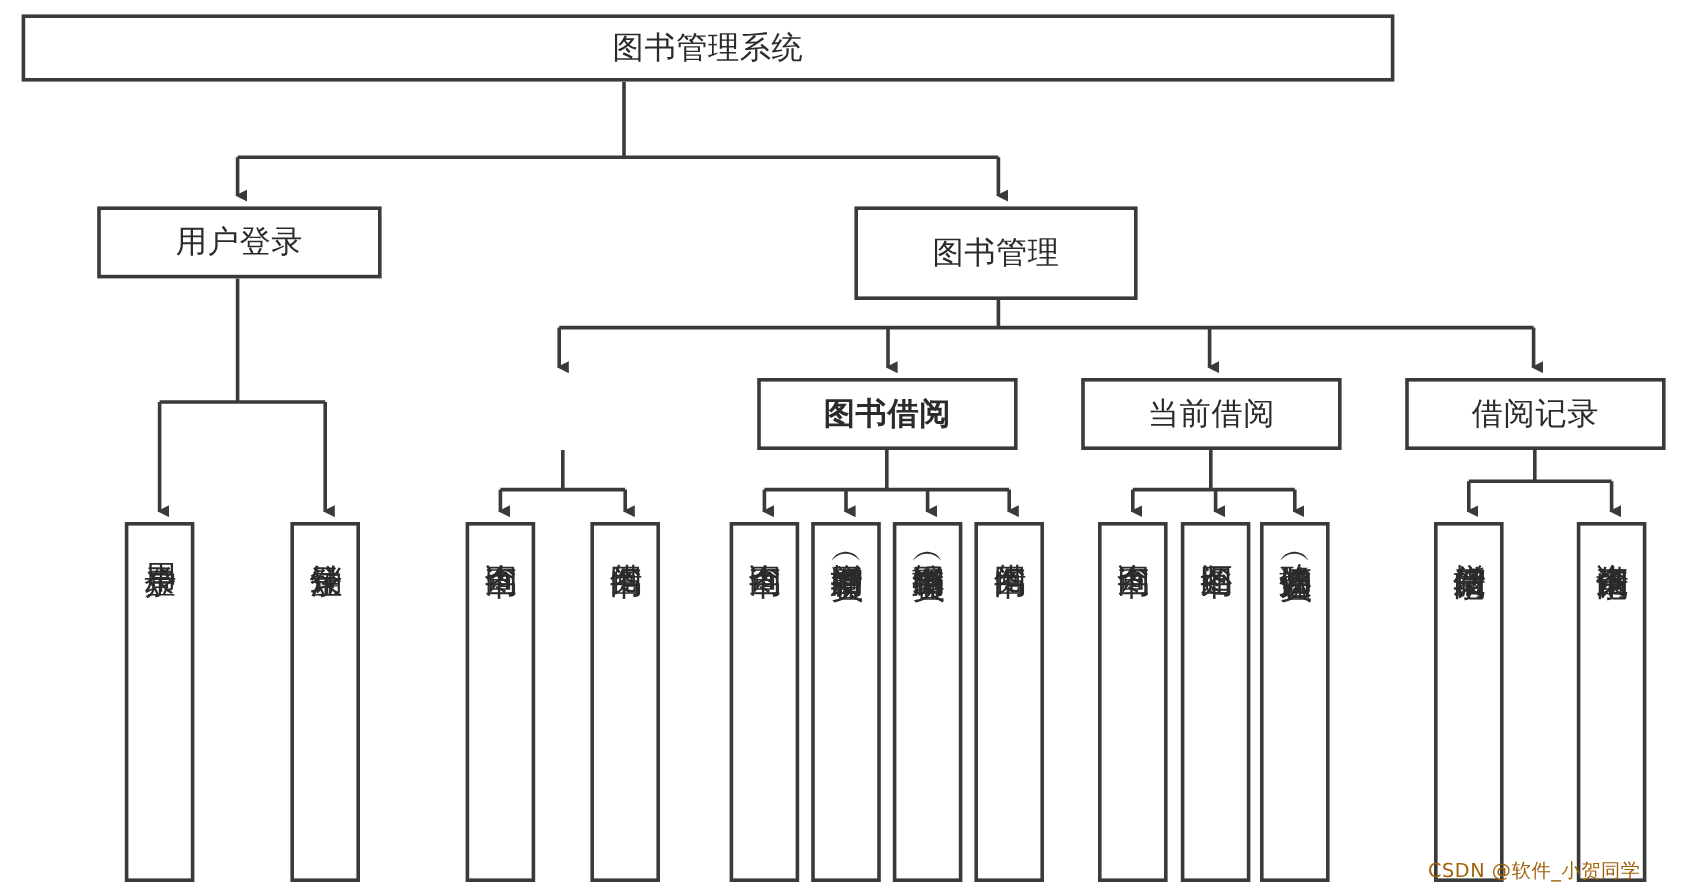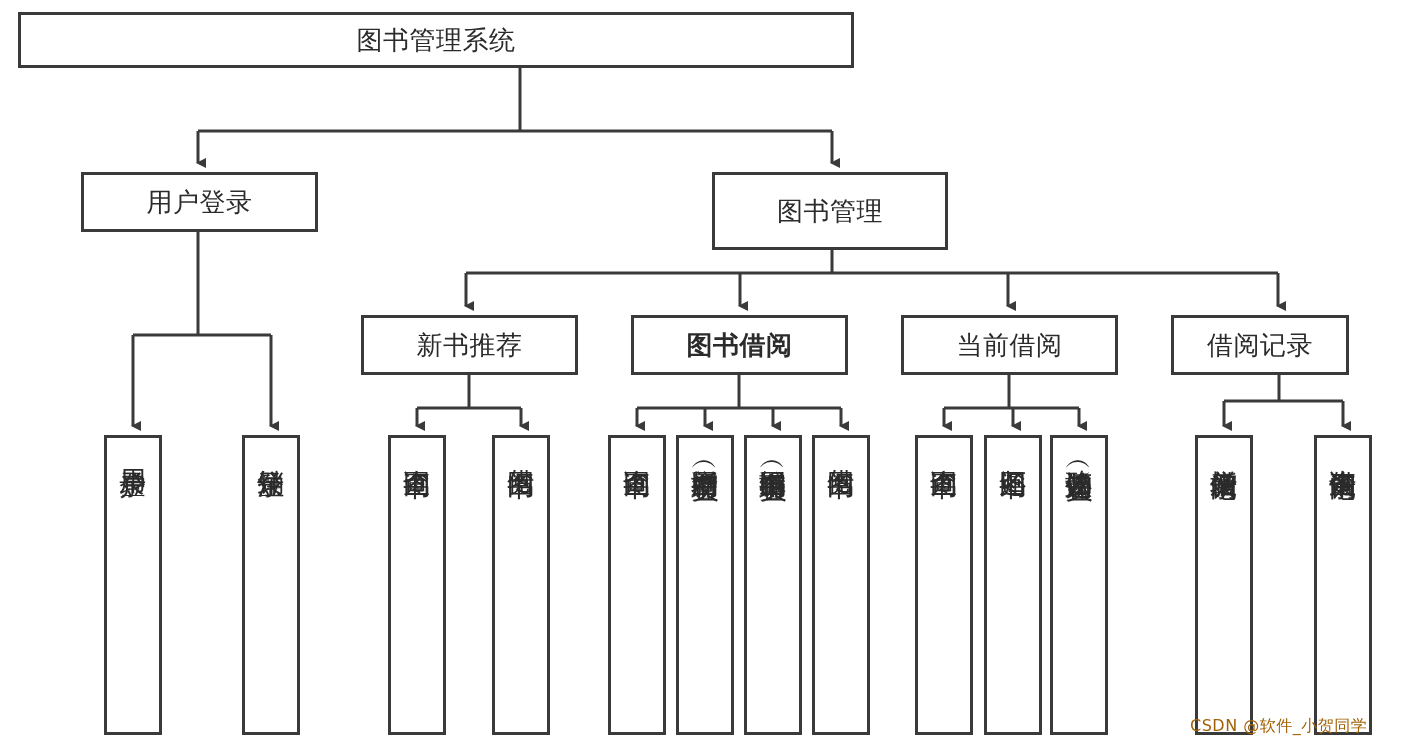--- a/index.html
+++ b/index.html
@@ -116,41 +116,38 @@
       <path d="M1013,408 L1013,426" marker-end="url(#arrow)"></path>
       <path d="M1079,408 L1079,426" marker-end="url(#arrow)"></path>
 
       <path d="M1279,375 L1279,401"></path>
       <path d="M1224,401 L1343,401"></path>
       <path d="M1224,401 L1224,426" marker-end="url(#arrow)"></path>
       <path d="M1343,401 L1343,426" marker-end="url(#arrow)"></path>
     </g>
   </svg>
 
-  <div class="node root horiz" style="left:18px; top:12px; width:836px; height:56px;">
+  <div class="node root horiz" style="left:18px; top:12px; width:1144px; height:56px;">
     <span class="label">图书管理系统</span>
   </div>
 
   <div class="node horiz" style="left:81px; top:172px; width:237px; height:60px;">
     <span class="label">用户登录</span>
   </div>
   <div class="node horiz" style="left:712px; top:172px; width:236px; height:78px;">
     <span class="label">图书管理</span>
   </div>
 
-  <div class="node horiz" style="left:361px; top:315px; width:217px; height:60px;">
-    <span class="label">新书推荐</span>
-  </div>
   <div class="node horiz" style="left:631px; top:315px; width:217px; height:60px;font-weight:bold;">
     <span class="label">图书借阅</span>
   </div>
   <div class="node horiz" style="left:901px; top:315px; width:217px; height:60px;">
     <span class="label">当前借阅</span>
   </div>
-  <div class="node horiz" style="left:1171px; top:315px; width:178px; height:60px;">
+  <div class="node horiz" style="left:1171px; top:315px; width:217px; height:60px;">
     <span class="label">借阅记录</span>
   </div>
 
   <div class="node vert" style="left:104px; top:435px; width:58px; height:300px;">
     <span class="label">用户登录</span>
   </div>
   <div class="node vert" style="left:242px; top:435px; width:58px; height:300px;">
     <span class="label">注销登录</span>
   </div>
 

